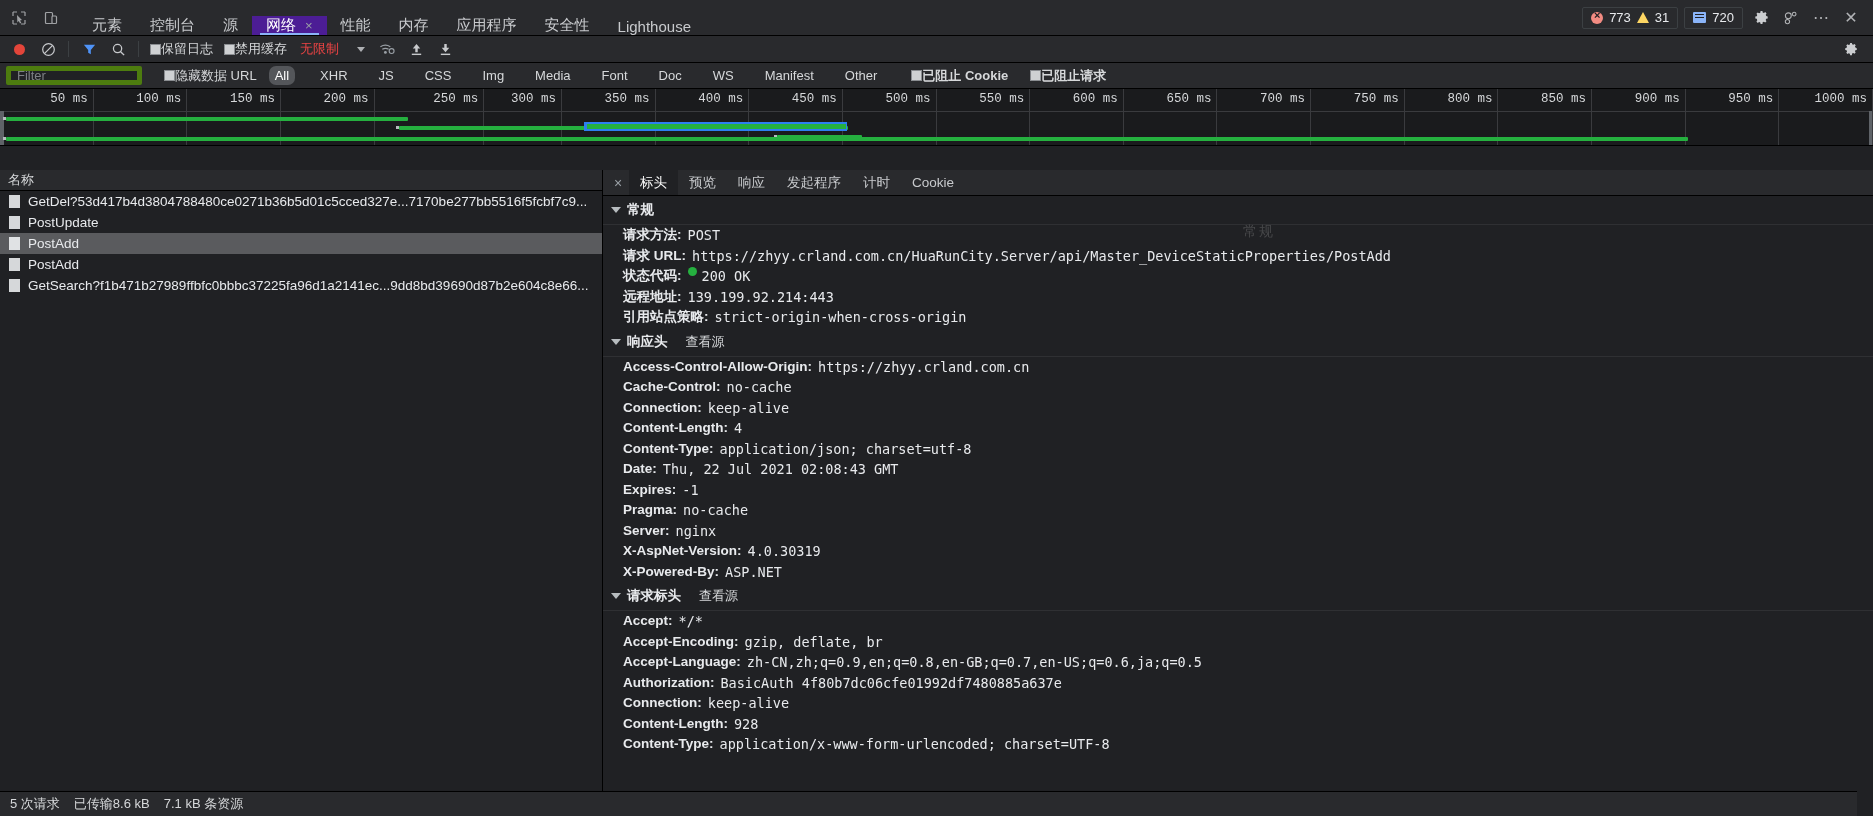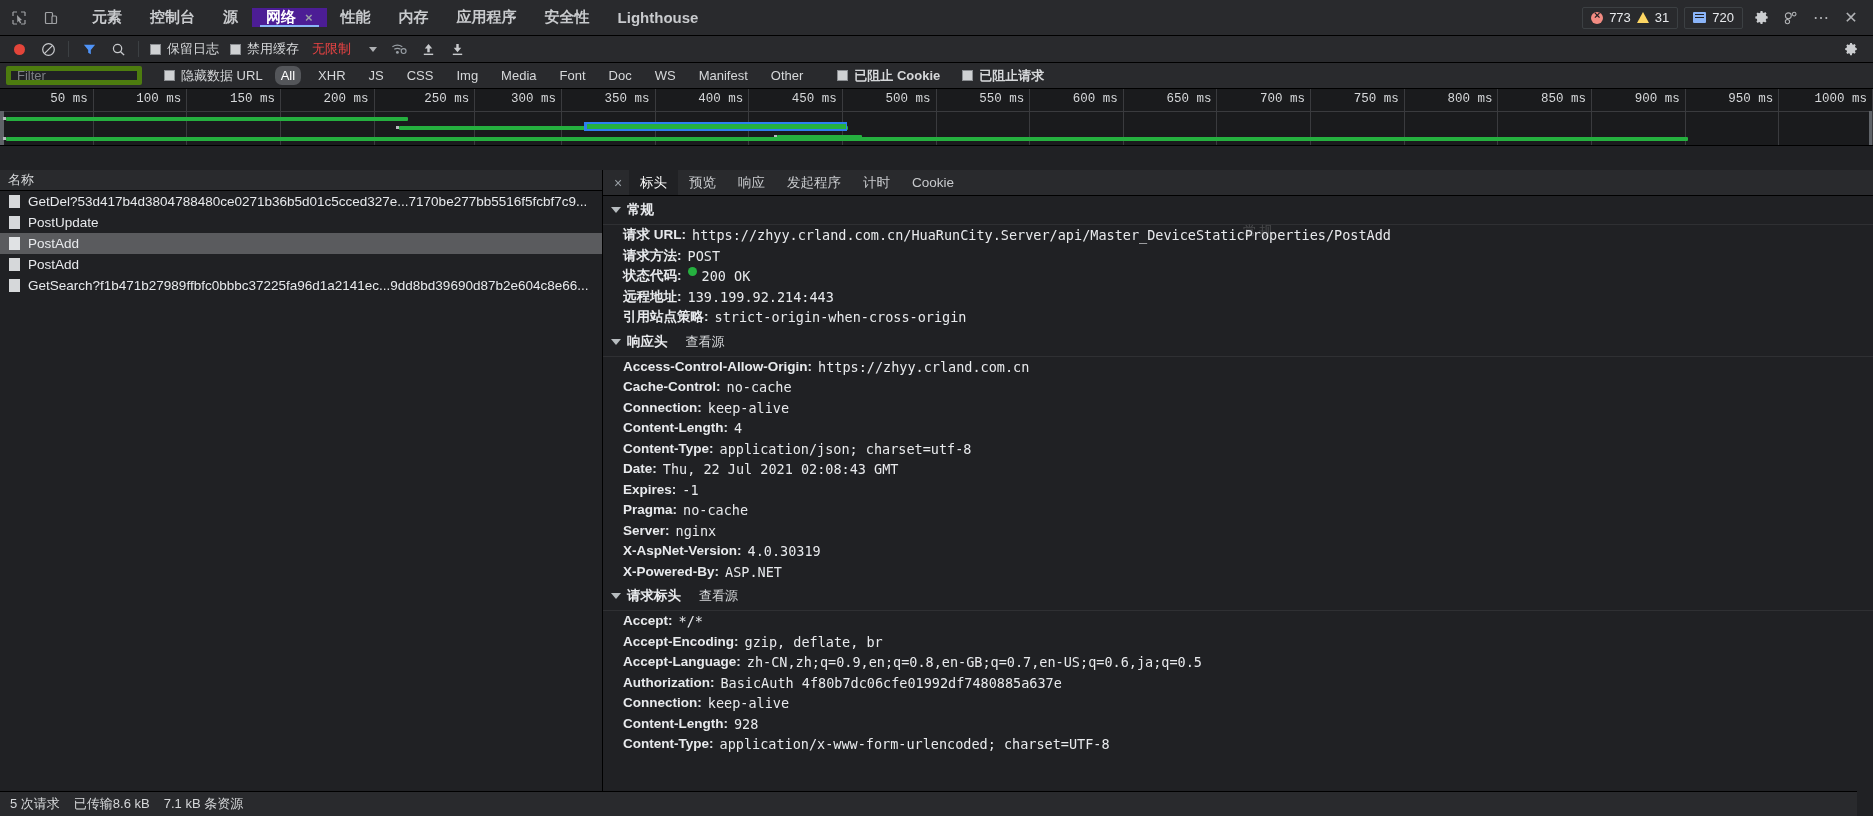--- a/index.html
+++ b/index.html
@@ -20,21 +20,21 @@
     align-items: stretch;
     border-bottom: 1px solid #000;
     position: relative;
   }
   .tb-icons { display: flex; align-items: center; padding: 0 6px 0 8px; gap: 10px; }
   .tb-icon {
     width: 22px; height: 22px;
     display: flex; align-items: center; justify-content: center;
     opacity: .75; cursor: pointer;
   }
-  .tab-list { display: flex; align-items: center; margin-left: 10px; font-weight: bold; }
+  .tab-list { display: flex; align-items: flex-end; margin-left: 10px; }
   .tab {
     display: flex; align-items: center;
     padding: 0 14px;
     font-size: 15px;
     color: #c8cacd;
     cursor: pointer;
     position: relative;
     white-space: nowrap;
   }
   .tab.active {
@@ -104,21 +104,21 @@
     border-bottom: 1px solid #000;
   }
   .tbtn {
     width: 26px; height: 22px;
     display: flex; align-items: center; justify-content: center;
     cursor: pointer; border-radius: 2px;
   }
   .rec-dot { width: 11px; height: 11px; border-radius: 50%; background: #e3453a; }
   .vsep { width: 1px; height: 16px; background: #3c4043; margin: 0 4px; }
   .chk-label {
-    display: flex; align-items: center; gap: 6px;
+    display: flex; align-items: center; 
     font-size: 13px; color: #d6d8da;
     cursor: pointer; padding: 0 4px; white-space: nowrap;
   }
   .chkbox {
     width: 11px; height: 11px;
     background: #cfd1d3;
     border: 1px solid #8a8d91;
     display: inline-block;
   }
   .throttle {
@@ -151,21 +151,21 @@
     border: 5px solid #4d7c0f;
     border-radius: 2px;
     color: #e8eaed;
     font-size: 13px;
     padding: 0 6px;
     outline: none;
     font-family: "Liberation Sans", sans-serif;
   }
   .filter-input::placeholder { color: #7d8084; }
   .hide-url-chk { margin-left: 16px; }
-  .type-chips { display: flex; align-items: center; gap: 11px; margin-left: 6px; }
+  .type-chips { display: flex; align-items: center; gap: 19px; margin-left: 6px; }
   .chip {
     font-size: 13px; color: #d6d8da;
     padding: 2px 6px; border-radius: 7px;
     cursor: pointer; white-space: nowrap;
   }
   .chip.sel { background: #54565a; color: #fff; }
   .blocked-chks { display: flex; align-items: center; gap: 14px; margin-left: 22px; font-weight: bold; }
 
   
   .overview {
@@ -530,21 +530,21 @@
       </div>
       <div class="ov-tick" style="left: 0px; width: 10%;">
         <span>100 ms</span>
       </div>
       <div class="ov-tick" style="left: 0px; width: 15%;">
         <span>150 ms</span>
       </div>
       <div class="ov-tick" style="left: 0px; width: 20%;">
         <span>200 ms</span>
       </div>
-      <div class="ov-tick" style="left: 7px; width: 25%; padding-left: 16px;">
+      <div class="ov-tick" style="left: 16px; width: 25%; padding-left: 16px;">
         <span>250 ms</span>
       </div>
       <div class="ov-tick" style="left: 0px; width: 30%;">
         <span>300 ms</span>
       </div>
       <div class="ov-tick" style="left: 0px; width: 35%;">
         <span>350 ms</span>
       </div>
       <div class="ov-tick" style="left: 0px; width: 40%;">
         <span>400 ms</span>
@@ -644,26 +644,26 @@
       <div class="dtab">发起程序</div>
       <div class="dtab">计时</div>
       <div class="dtab">Cookie</div>
     </div>
     <div class="detail-body" id="detail-body">
         <div class="sec-head">
           <span class="tri"></span>
           <span>常规</span>
         </div>
         <div class="kv">
+          <span class="k">请求方法:</span>
+          <span class="v">POST</span>
+        </div>
+        <div class="kv">
           <span class="k">请求 URL:</span>
           <span class="v">https://zhyy.crland.com.cn/HuaRunCity.Server/api/Master_DeviceStaticProperties/PostAdd</span>
-        </div>
-        <div class="kv">
-          <span class="k">请求方法:</span>
-          <span class="v">POST</span>
         </div>
         <div class="kv">
           <span class="k">状态代码:</span>
           <span class="status-dot"></span>
           <span class="v">200 OK</span>
         </div>
         <div class="kv">
           <span class="k">远程地址:</span>
           <span class="v">139.199.92.214:443</span>
         </div>

